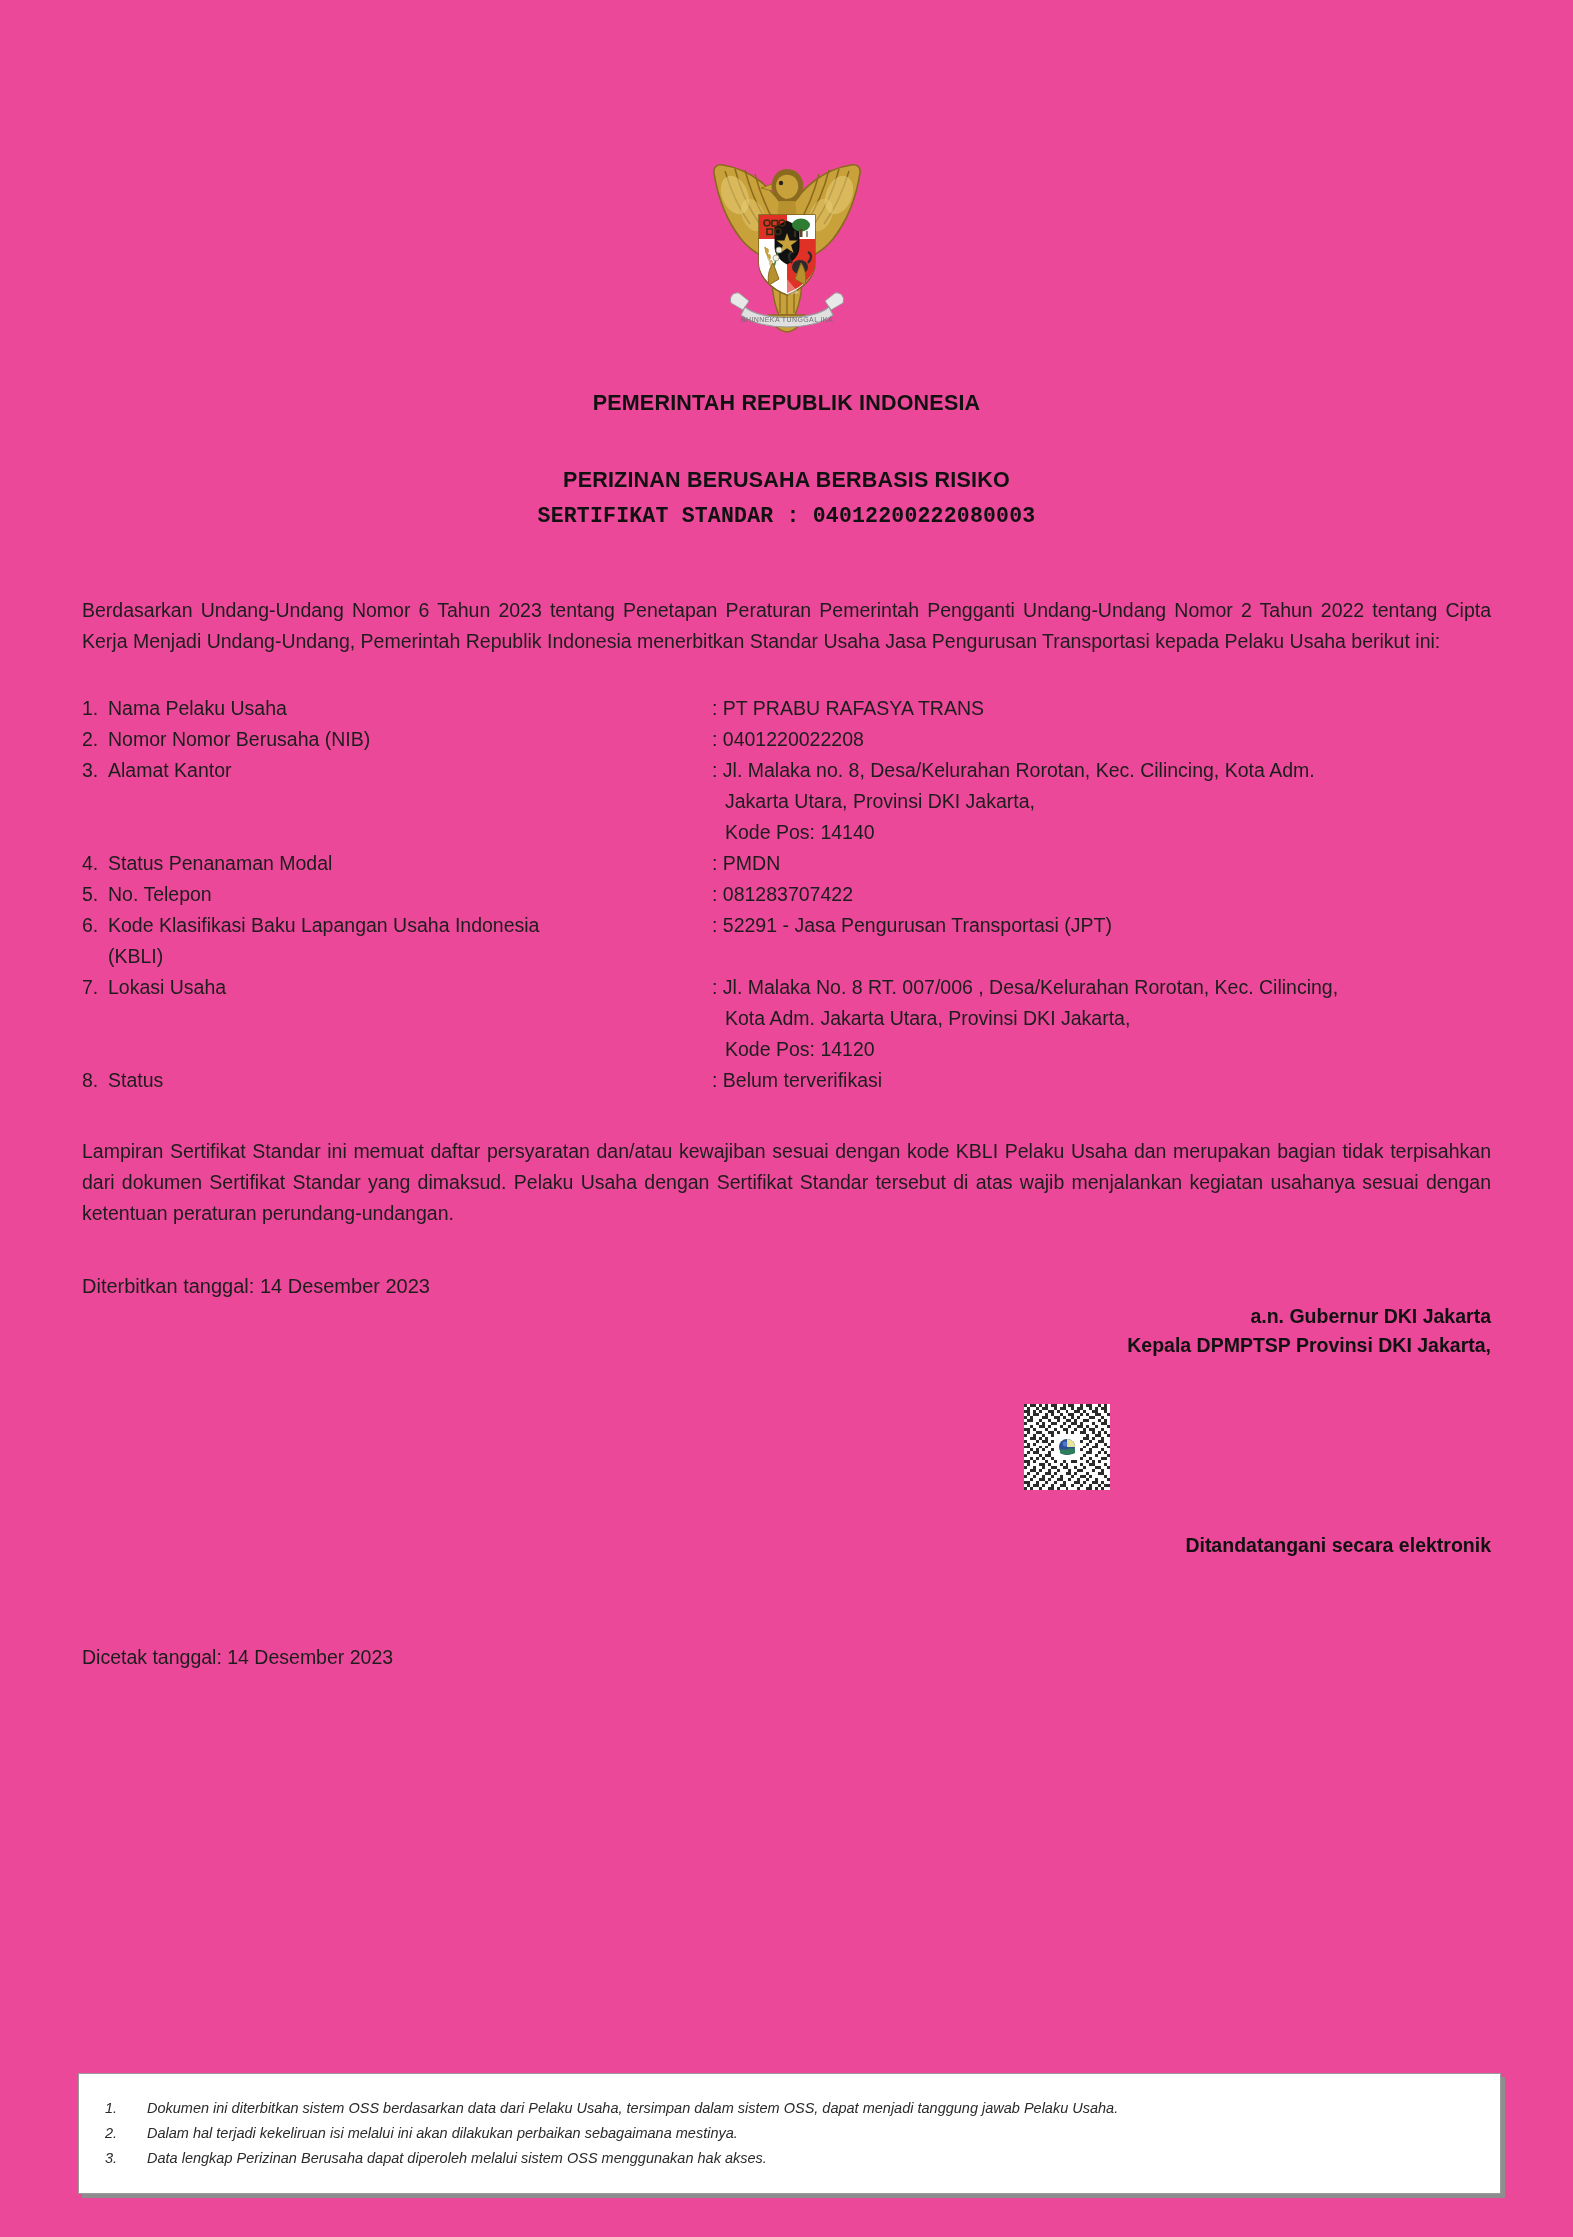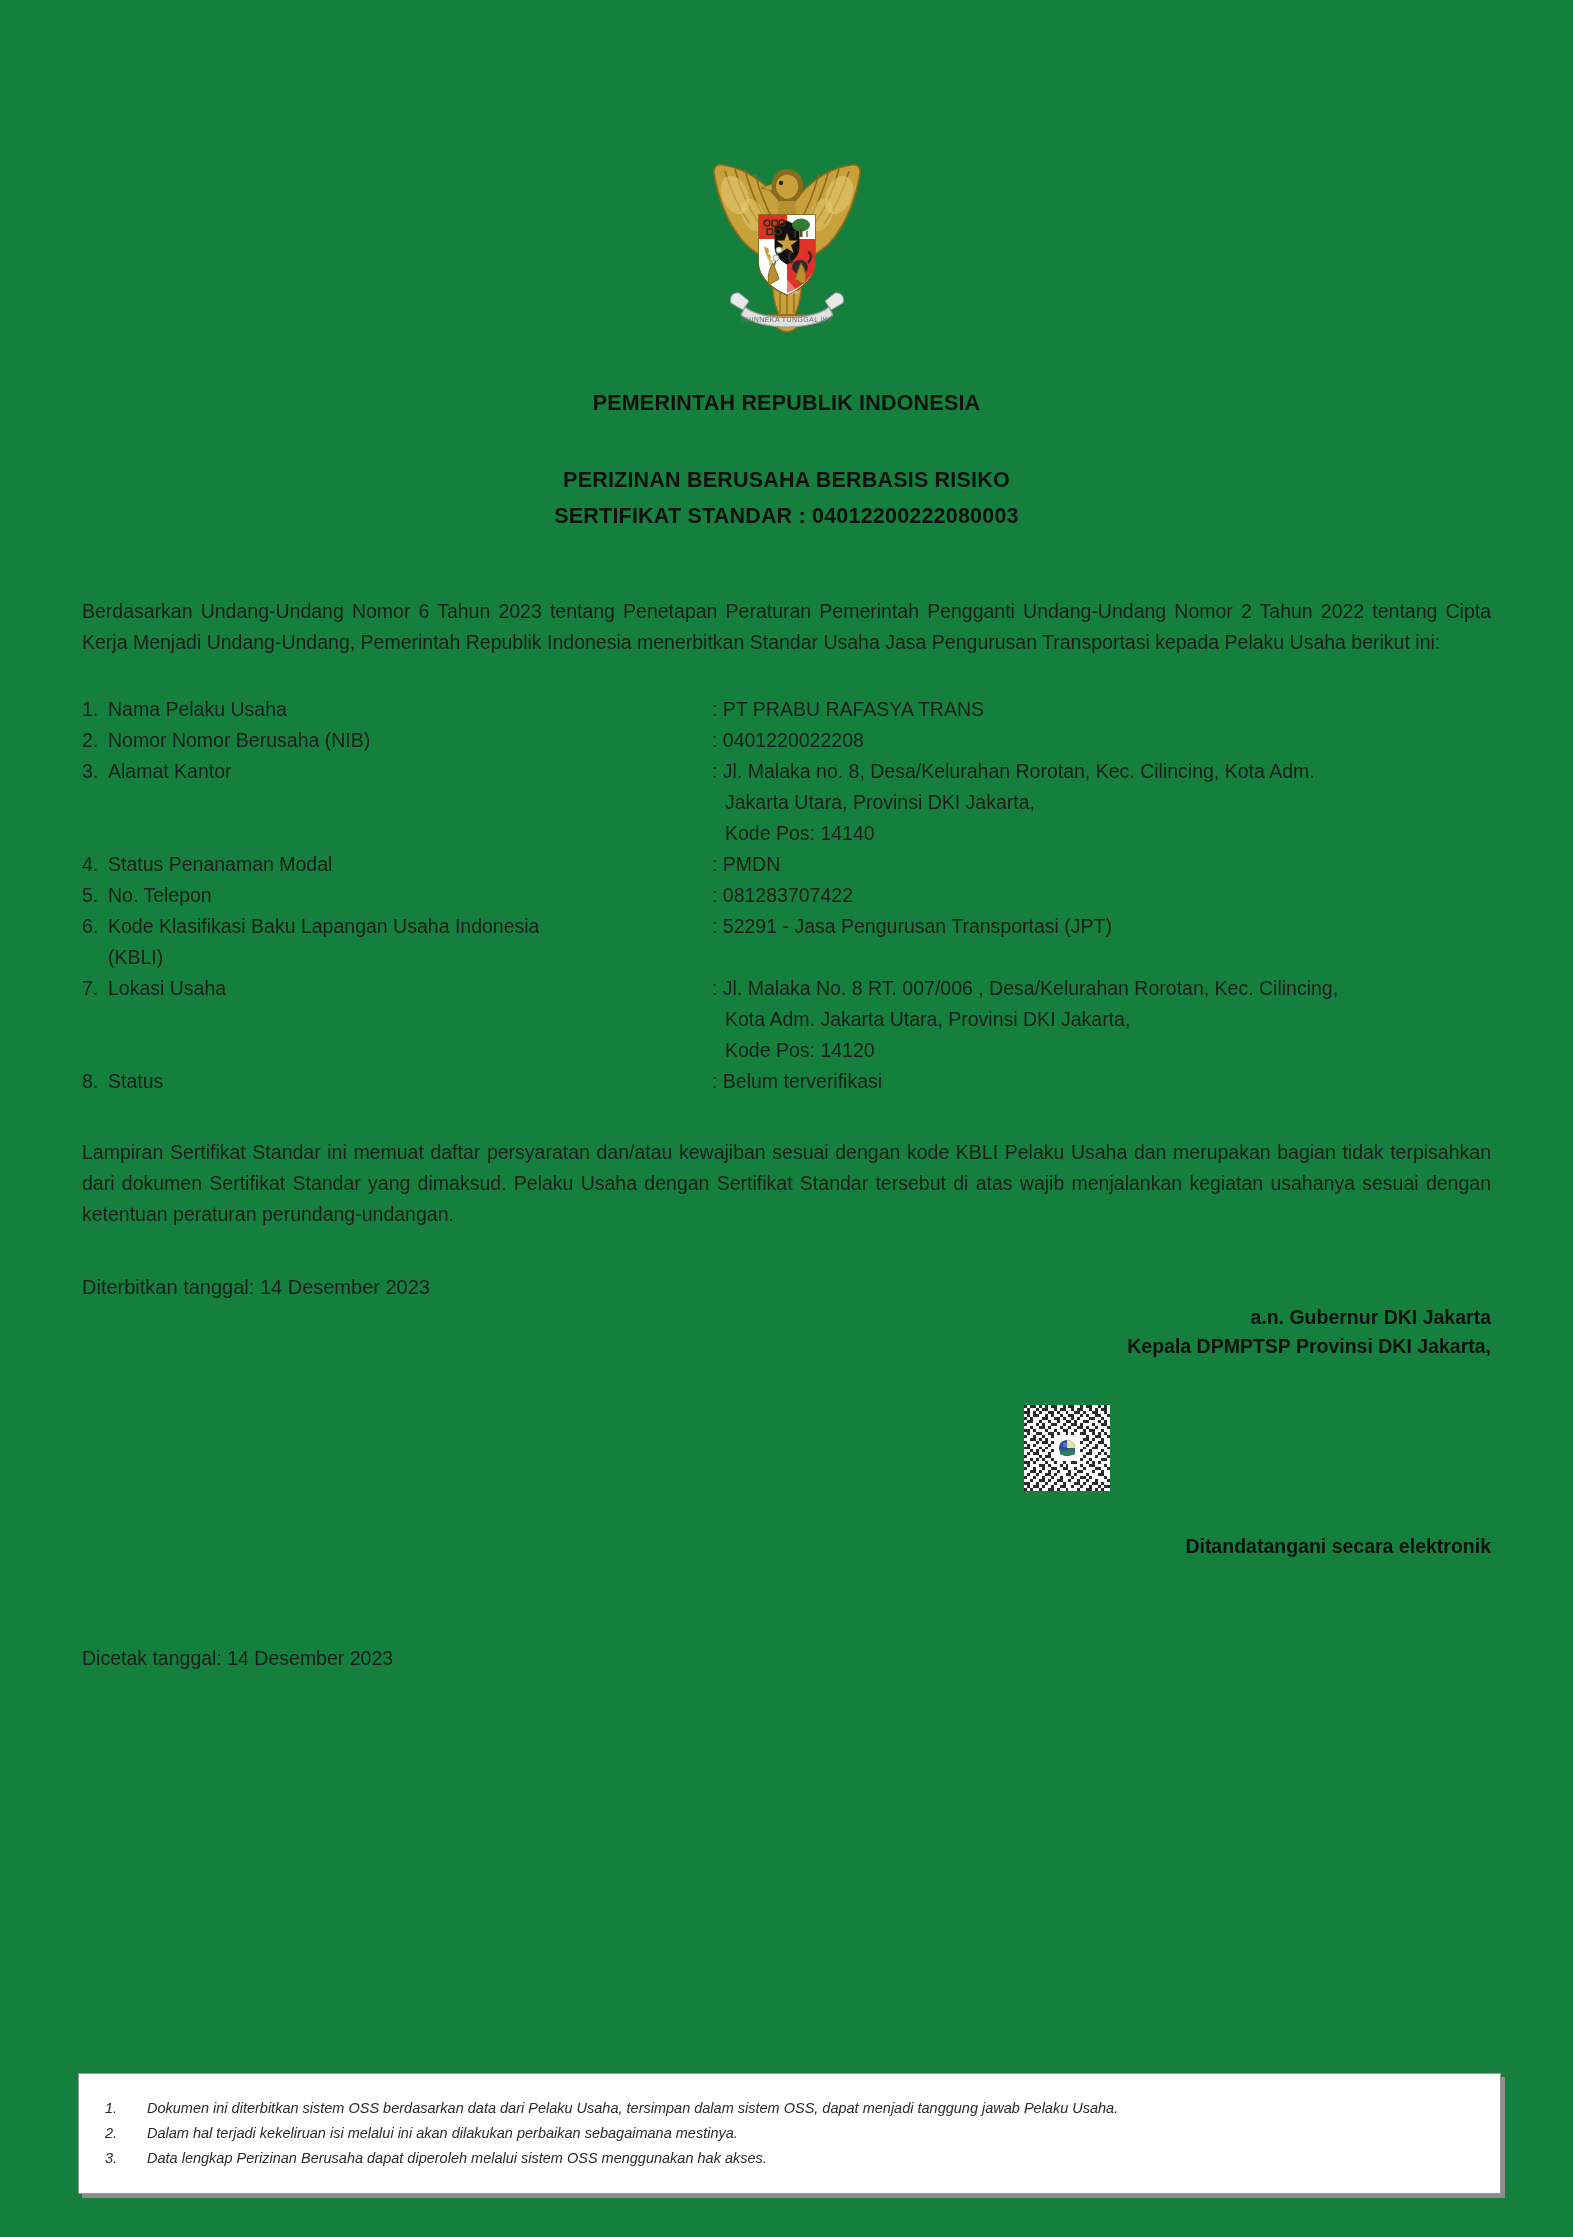--- a/index.html
+++ b/index.html
@@ -10,21 +10,21 @@
   }
   body {
     font-family: "Liberation Sans", sans-serif;
     color: #1a1a1a;
   }
   .page {
     position: relative;
     width: 1573px;
     height: 2237px;
     margin: 0 auto;
-    background: #15803d;
+    background: #ec4899;
     box-sizing: border-box;
     overflow: hidden;
   }
 
   
   .emblem-wrap {
     width: 100%;
     display: flex;
     justify-content: center;
     padding-top: 155px;
@@ -46,20 +46,21 @@
     margin-top: 38px;
     font-size: 21.5px;
   }
   .hdr-line1 {
     margin-top: 52px;
     font-size: 21.5px;
   }
   .hdr-line2 {
     margin-top: 11px;
     font-size: 21.5px;
+    font-family: Liberation Mono, monospace;
   }
 
   
   .body-wrap {
     padding: 0 82px 0 82px;
   }
   .intro {
     margin-top: 67px;
     font-size: 19.5px;
     line-height: 31px;

